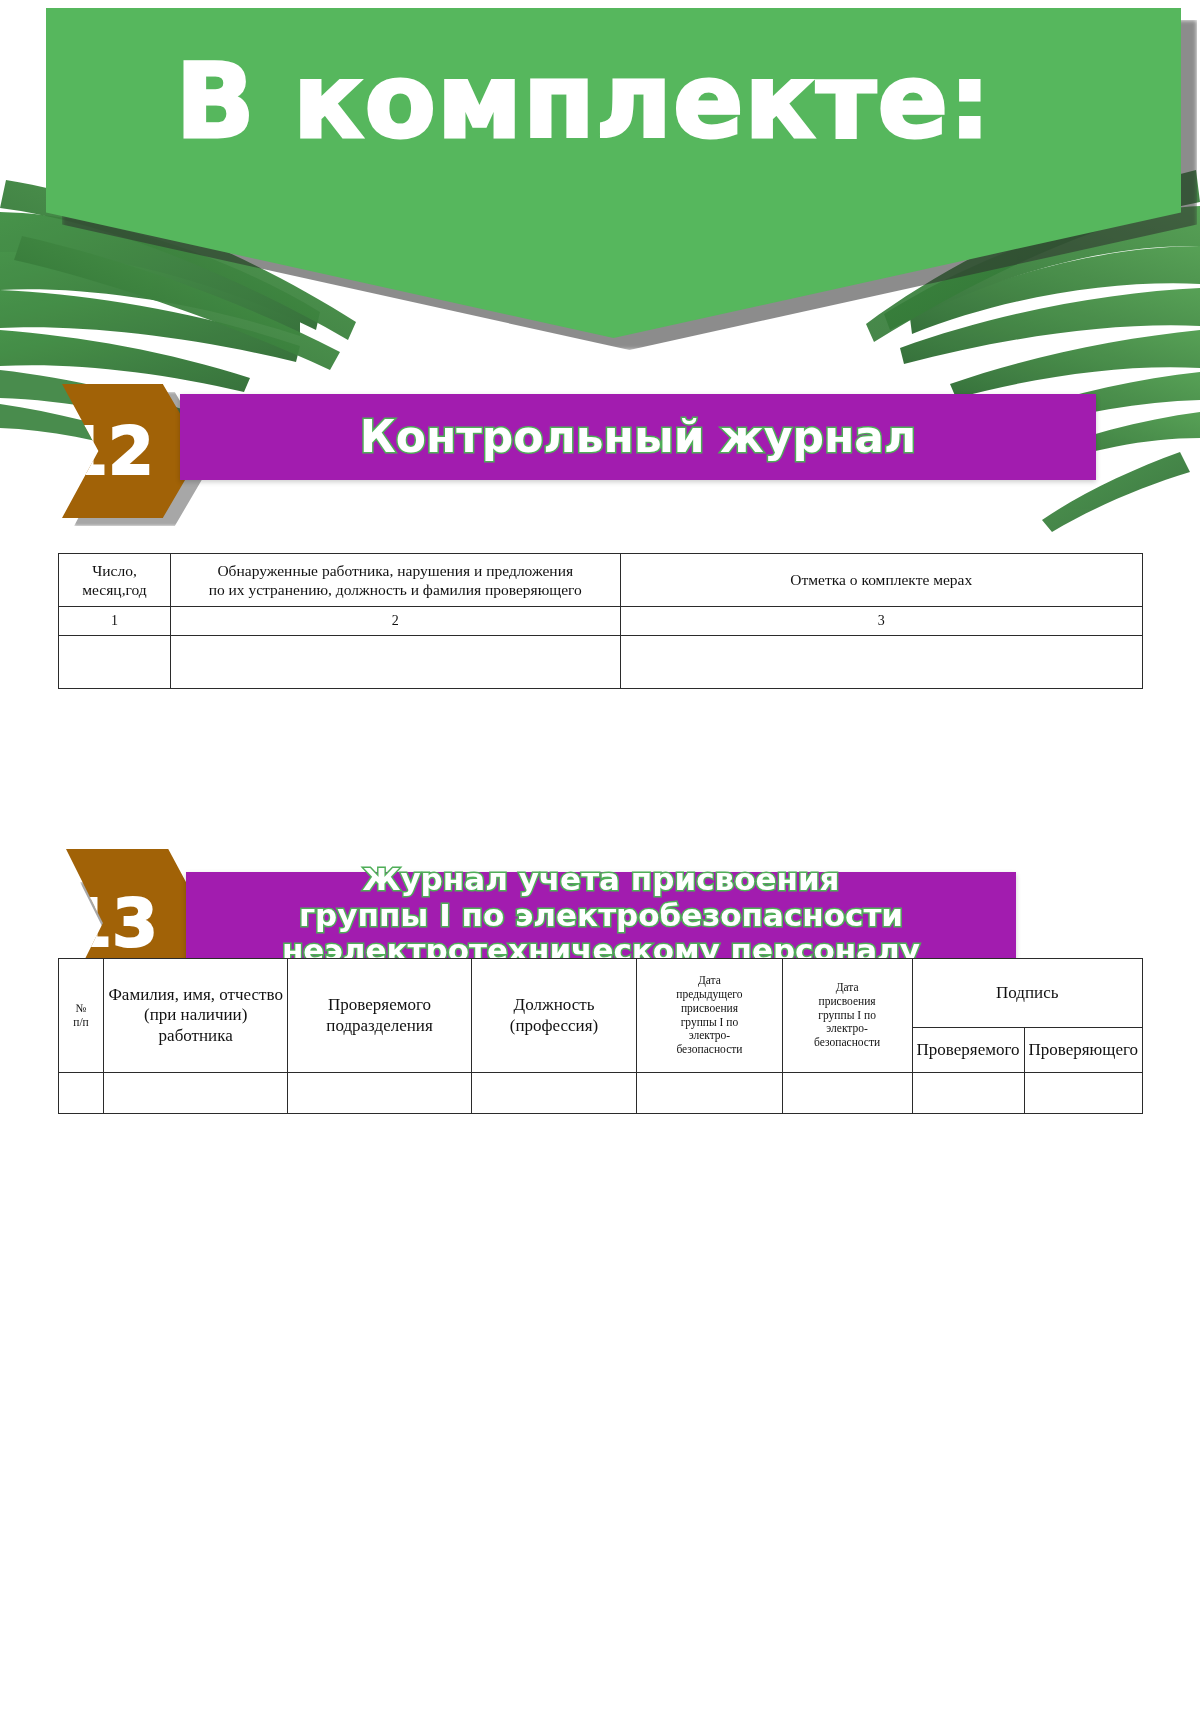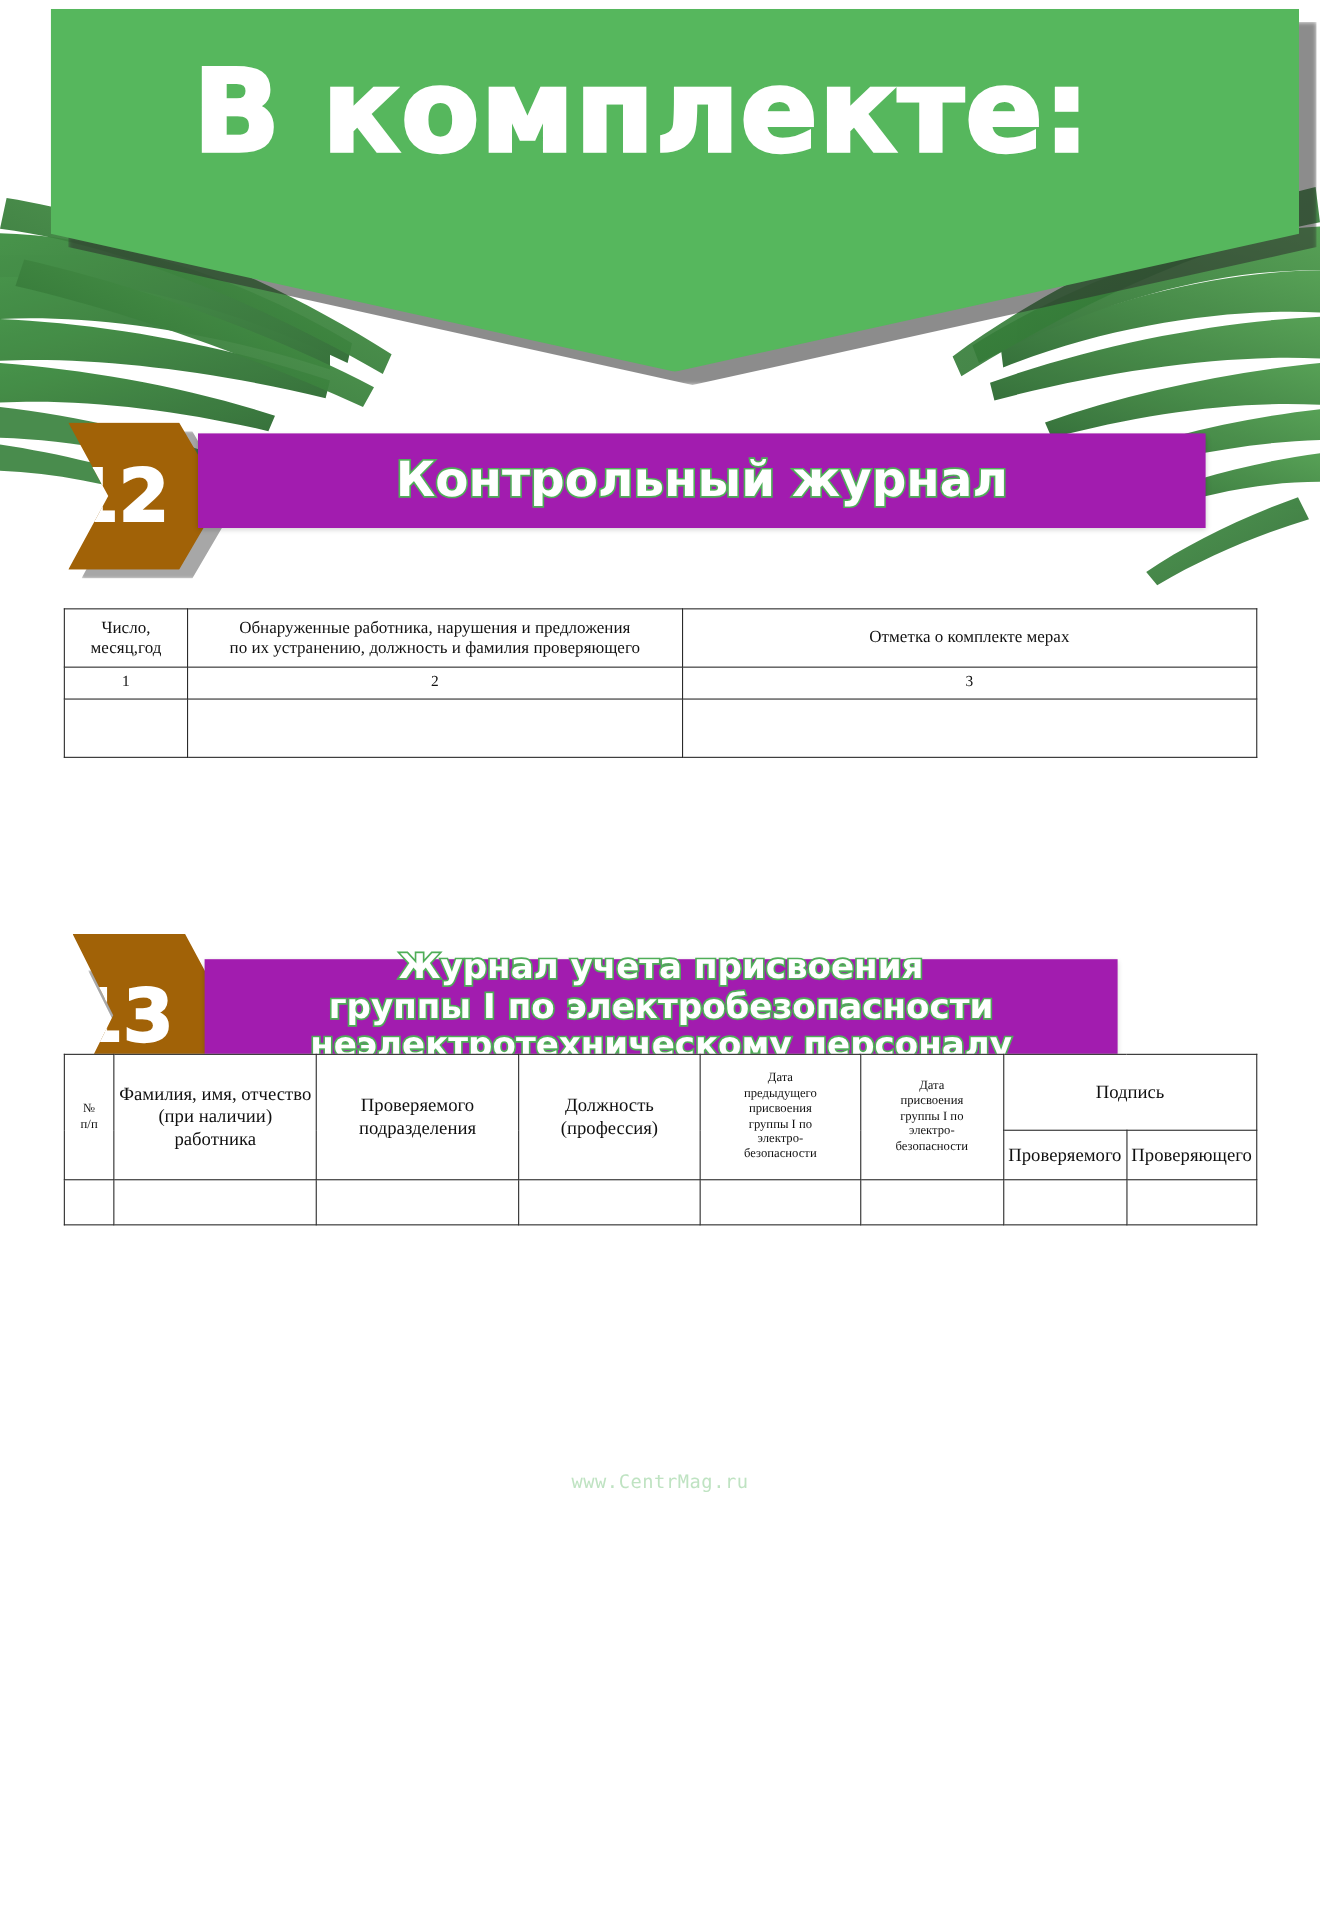--- a/index.html
+++ b/index.html
@@ -300,15 +300,14 @@
         <td></td>
         <td></td>
         <td></td>
         <td></td>
         <td></td>
         <td></td>
       </tr>
     </tbody>
   </table>
 
-  <div class="watermark">www.CentrMag.ru</div>
 
 </div>
 
 </body></html>

